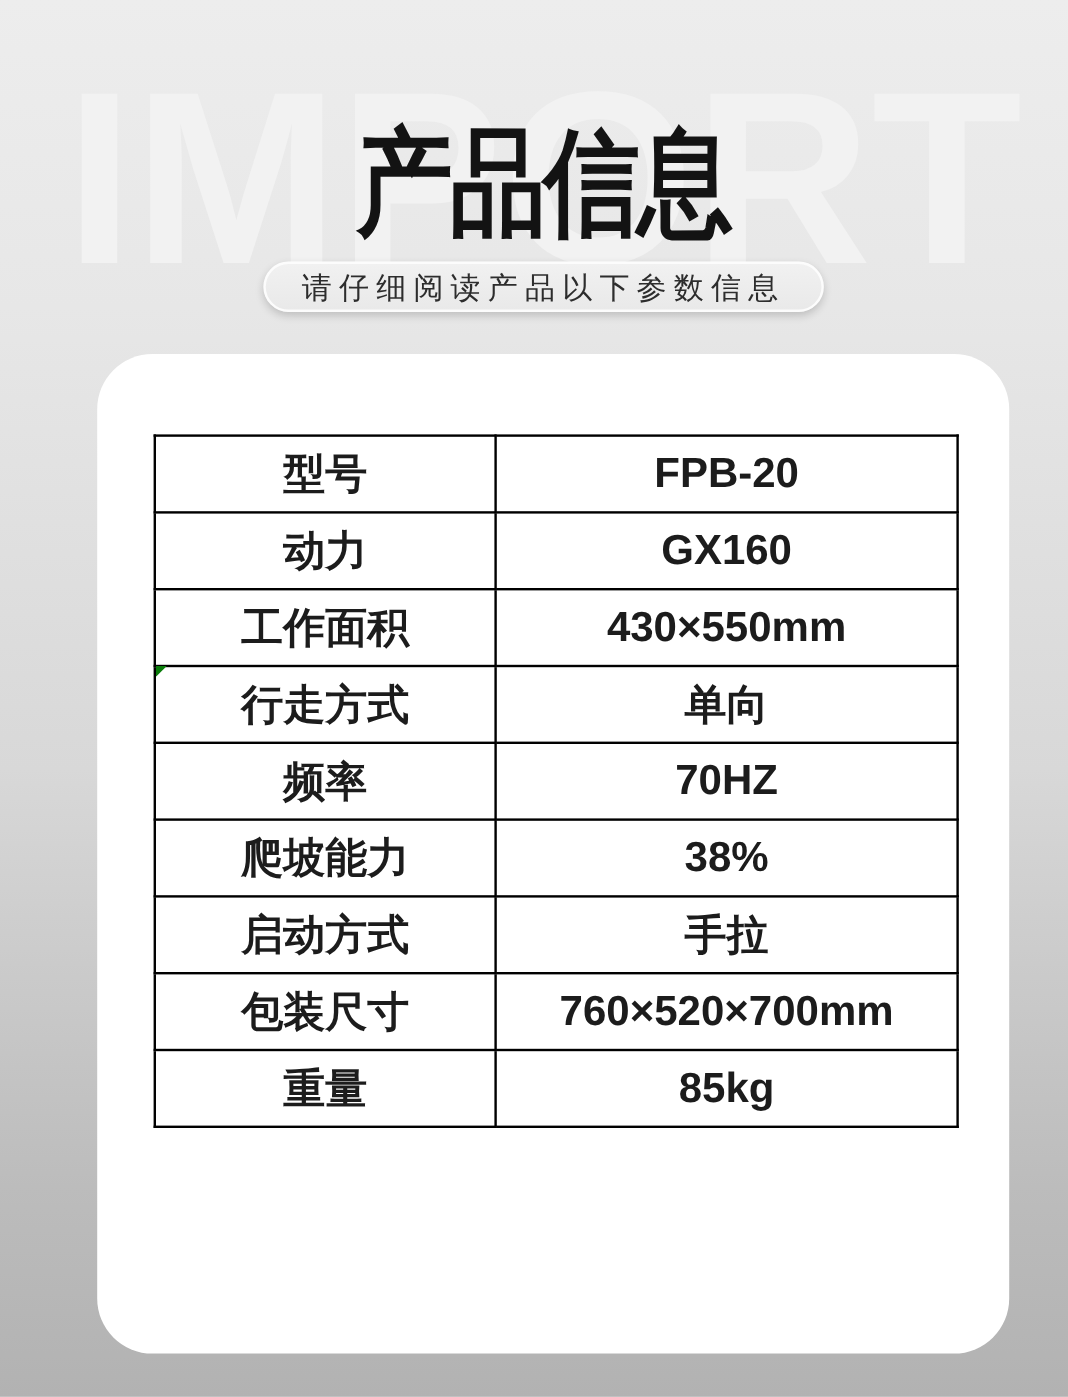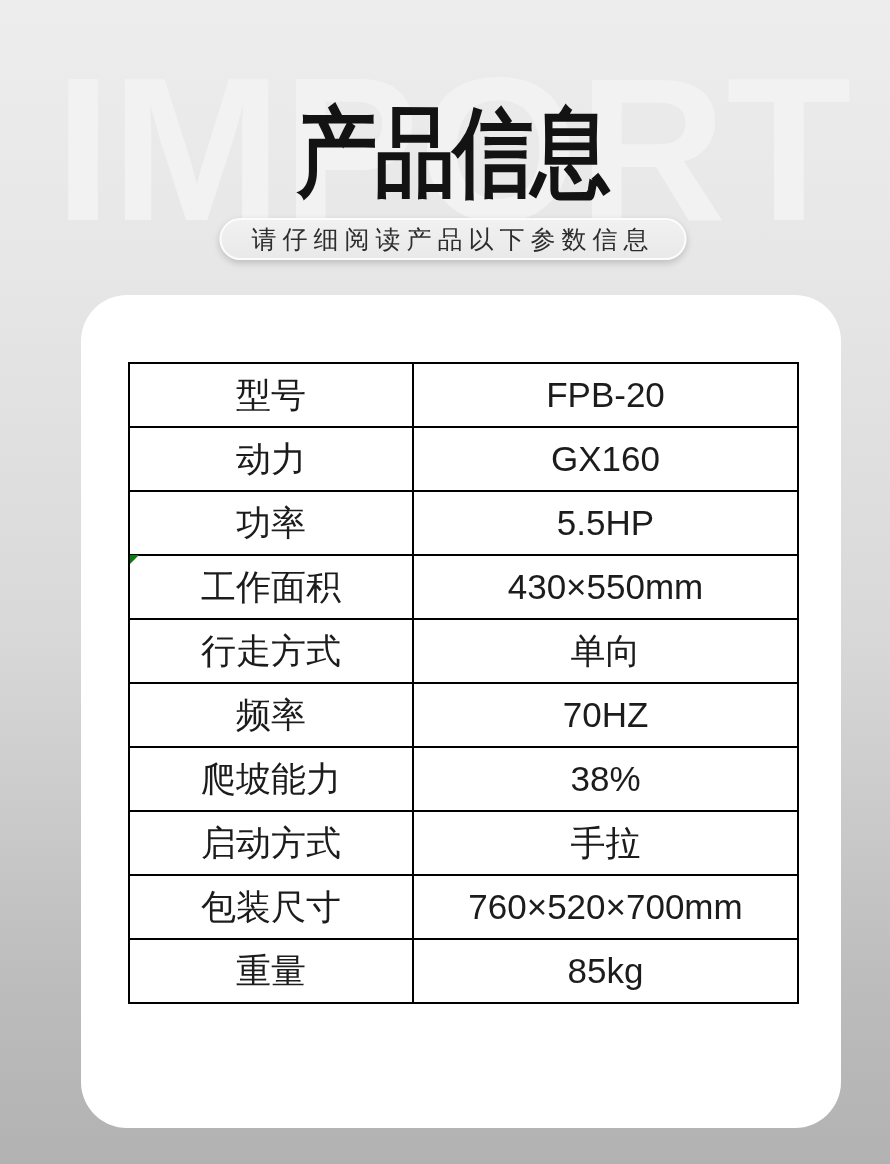--- a/index.html
+++ b/index.html
@@ -92,21 +92,21 @@
   .spec-table col.c-label { width: 284px; }
   .spec-table col.c-value { width: 385px; }
   .spec-table td {
     border: 2px solid #000000;
     height: 64px;
     box-sizing: border-box;
     text-align: center;
     vertical-align: middle;
     font-size: 35px;
     color: #1c1c1c;
-    font-weight: normal;
+    font-weight: bold;
     padding: 0;
     white-space: nowrap;
     overflow: hidden;
   }
   .green-marker {
     position: absolute;
     left: 49px;
     top: 260px;
     width: 9px;
     height: 9px;
@@ -136,24 +136,20 @@
       <tbody>
           <tr>
             <td>型号</td>
             <td>FPB-20</td>
           </tr>
           <tr>
             <td>动力</td>
             <td>GX160</td>
           </tr>
           <tr>
-            <td>功率</td>
-            <td>5.5HP</td>
-          </tr>
-          <tr>
             <td>工作面积</td>
             <td>430×550mm</td>
           </tr>
           <tr>
             <td>行走方式</td>
             <td>单向</td>
           </tr>
           <tr>
             <td>频率</td>
             <td>70HZ</td>

